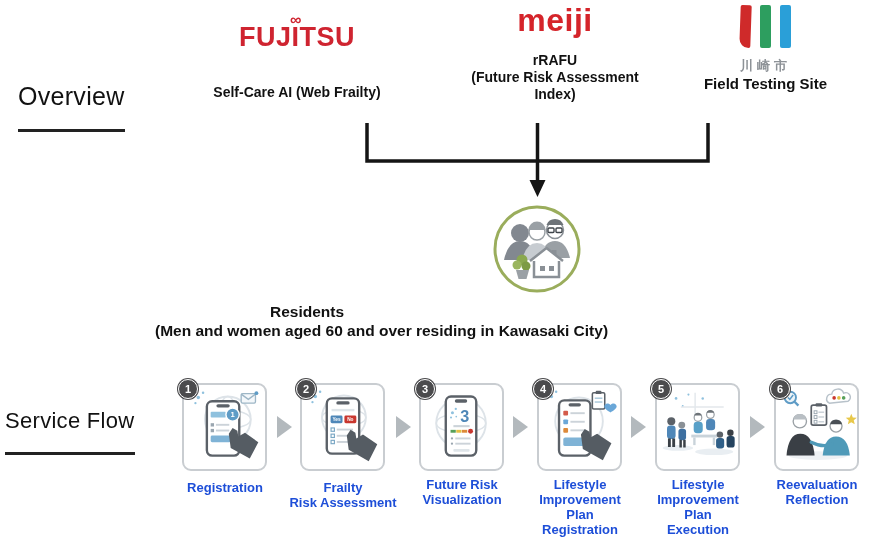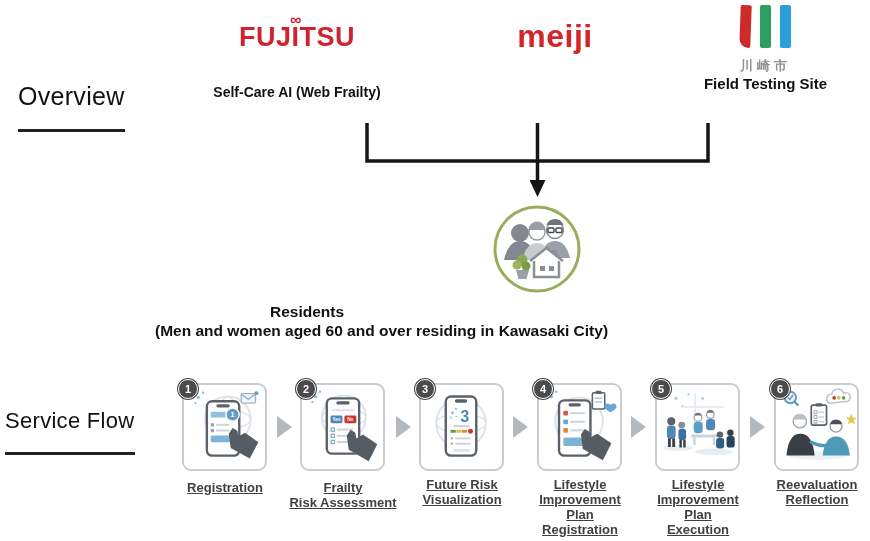--- a/index.html
+++ b/index.html
@@ -43,21 +43,21 @@
     display:flex;align-items:center;justify-content:center;line-height:1;
     box-shadow:0 0 0 1px #4b4b4d;
   }
   .flow-arrow{
     position:absolute;width:0;height:0;
     border-top:11px solid transparent;border-bottom:11px solid transparent;
     border-left:15px solid #b3b9bd;
   }
   .step-label{
     position:absolute;width:130px;text-align:center;font-weight:bold;font-size:13px;
-    line-height:15px;color:#404040;white-space:pre-line;text-decoration:underline;
+    line-height:15px;color:#1d4ed8;white-space:pre-line;
   }
   svg{display:block;}
 </style>
 </head>
 <body>
 
 <div id="stage">
 
   <div class="abs" style="left:18px;top:82px;">
     <span class="section-title">Overview</span>
@@ -66,24 +66,26 @@
   <div class="abs org" style="left:192px;top:14px;width:210px;">
     <div style="height:60px;padding-top:10px;">
       <span class="fujitsu-logo">
         <span class="inf">∞</span>
         <span>FUJITSU</span>
       </span>
     </div>
     <div class="org-label">Self-Care AI (Web Frailty)</div>
   </div>
 
-  <div class="abs org" style="left:450px;top:20px;width:210px;">
+  <div class="abs org" style="left:450px;top:4px;width:210px;">
     <div style="height:48px;">
       <span class="meiji-logo">meiji</span>
     </div>
+    <div class="org-label">rRAFU
+(Future Risk Assessment Index)</div>
   </div>
 
   <div class="abs org" style="left:688px;top:5px;width:155px;">
     <div class="kawasaki-bars">
       <div class="kbar red"></div>
       <div class="kbar green"></div>
       <div class="kbar blue"></div>
     </div>
     <div class="kawasaki-name" style="margin-top:6px;">川崎市</div>
     <div class="org-label" style="font-size:15px;">Field Testing Site</div>

